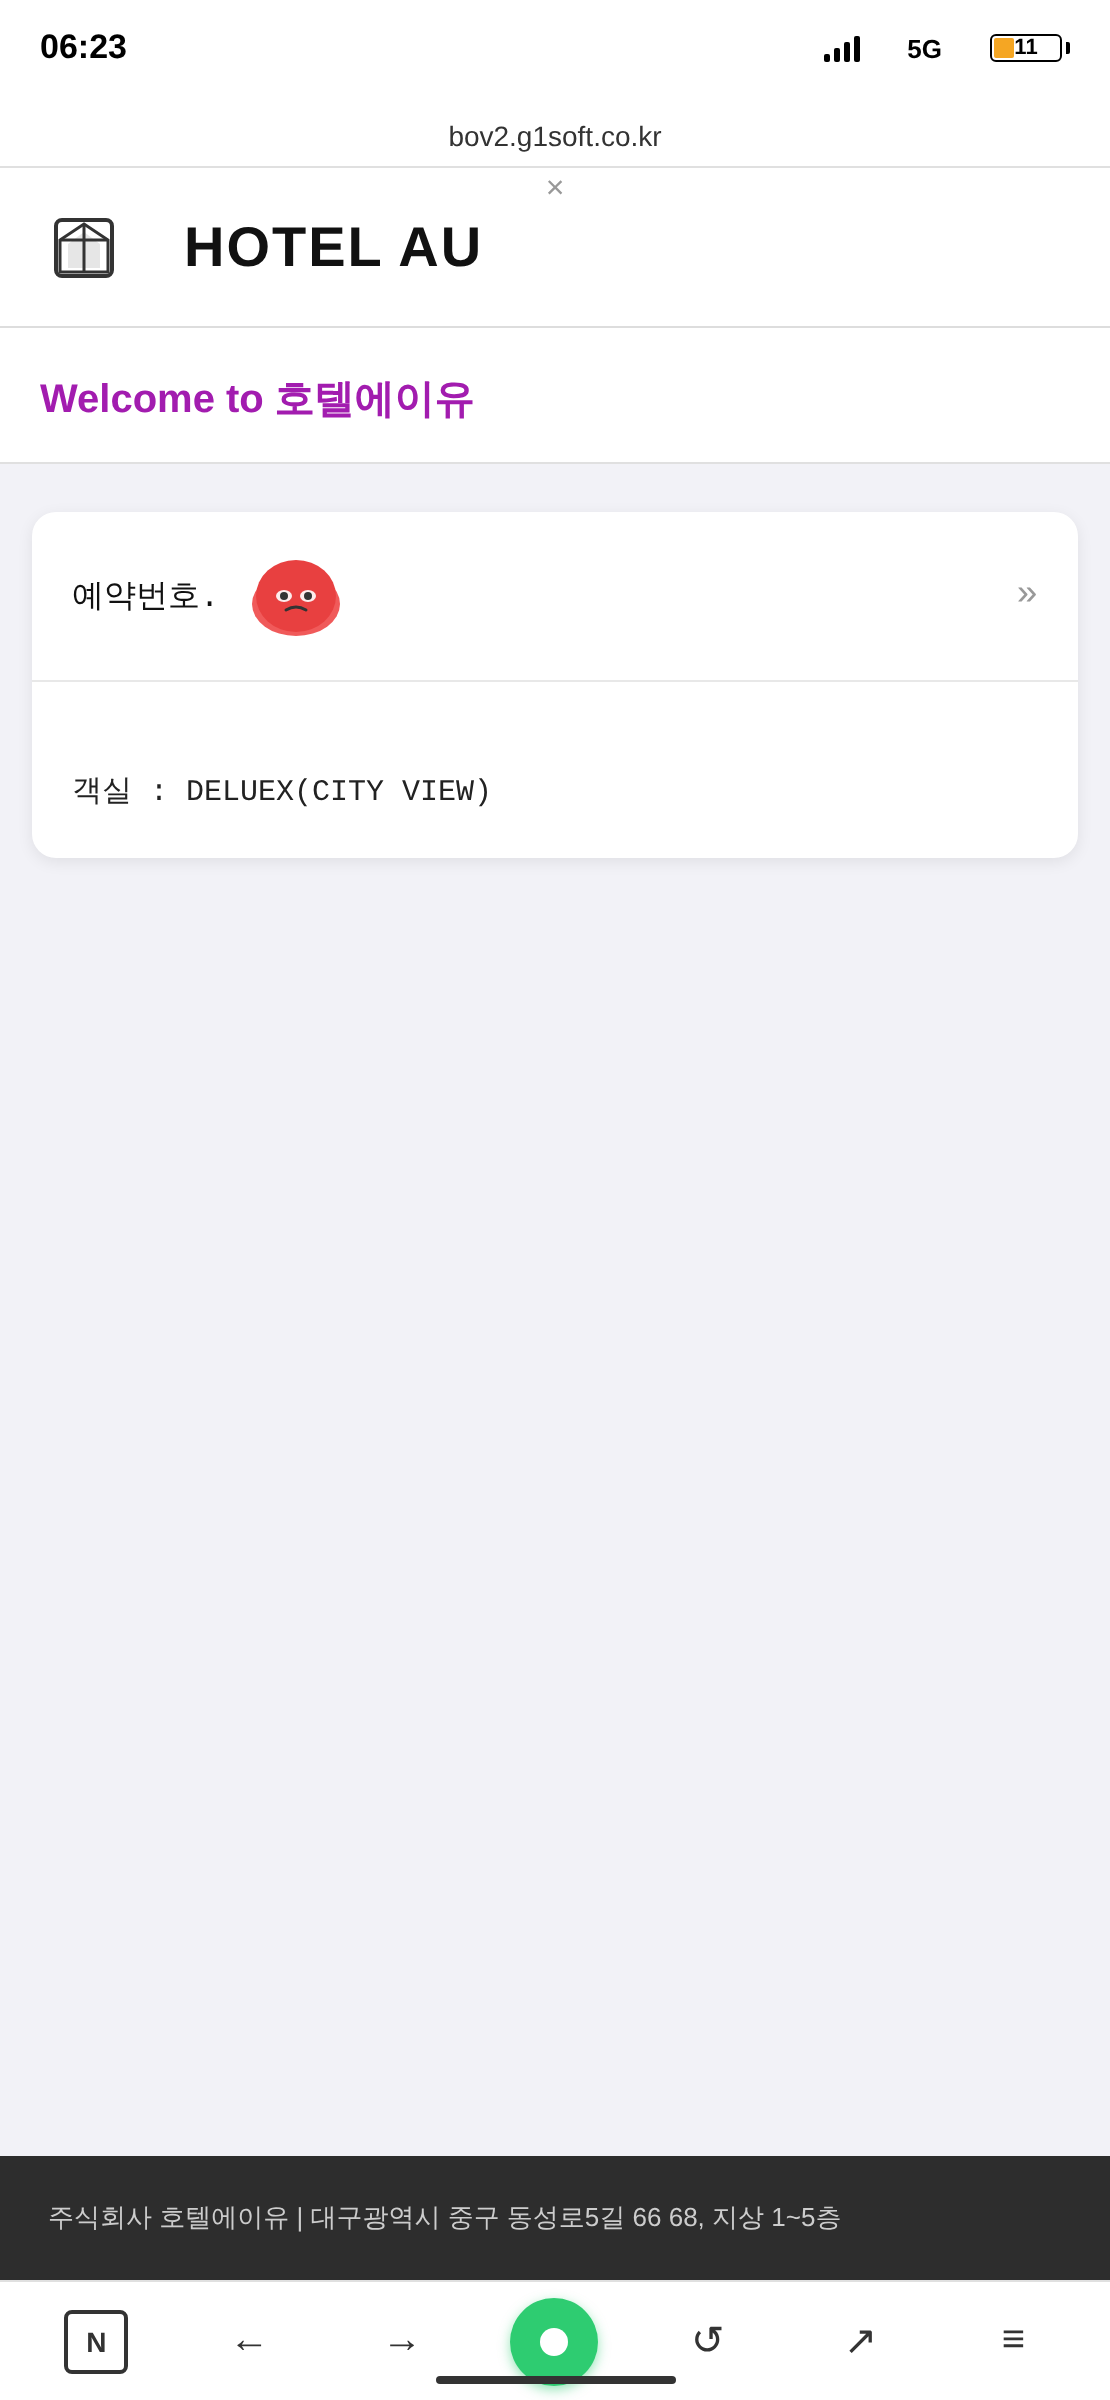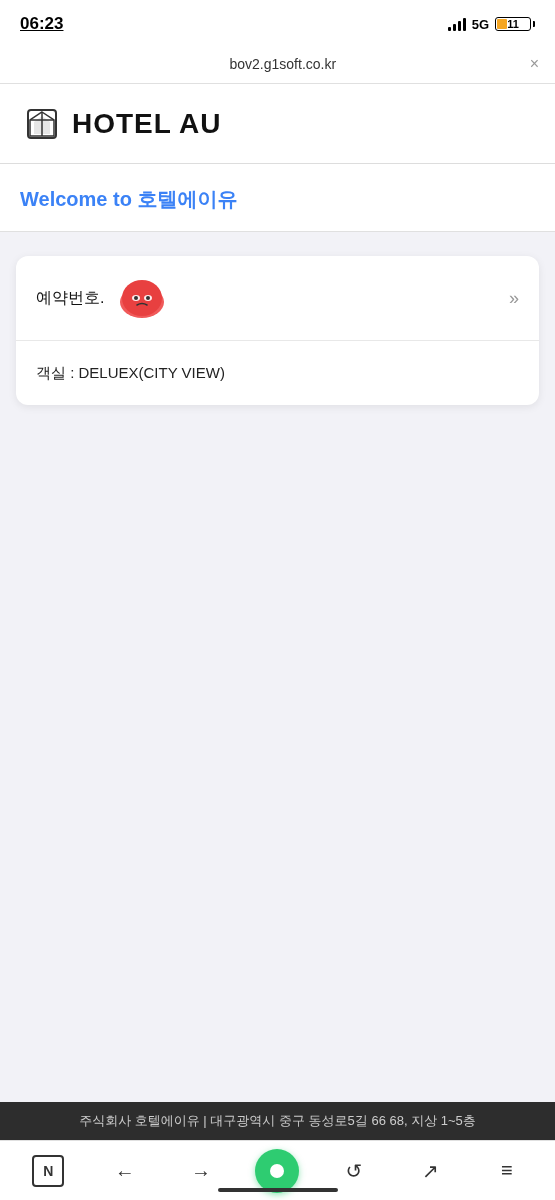--- a/index.html
+++ b/index.html
@@ -20,26 +20,25 @@
       display: flex;
       align-items: center;
       justify-content: space-between;
       padding: 10px 20px 6px;
       height: 44px;
     }
     .status-time {
       font-size: 17px;
       font-weight: 600;
       color: #000;
-      text-decoration: underline;
     }
     .status-icons {
       display: flex;
       align-items: center;
-      gap: 6px;
+      gap: 24px;
     }
     .signal-bars {
       display: flex;
       align-items: flex-end;
       gap: 2px;
       height: 14px;
     }
     .signal-bars span {
       background: #000;
       width: 3px;
@@ -91,20 +90,21 @@
 
     
     .browser-bar {
       background: #fff;
       display: flex;
       align-items: center;
       padding: 6px 16px;
       gap: 10px;
       border-bottom: 1px solid #e0e0e0;
       height: 40px;
+      flex-direction: column;
     }
     .browser-url {
       flex: 1;
       text-align: center;
       font-size: 14px;
       color: #333;
     }
     .browser-close {
       font-size: 16px;
       color: #999;
@@ -116,21 +116,21 @@
       background: #fff;
       display: flex;
       align-items: center;
       padding: 18px 20px;
       border-bottom: 1px solid #ddd;
       height: 80px;
     }
     .header-logo {
       display: flex;
       align-items: center;
-      gap: 8px;
+      gap: 28px;
       justify-content: space-between;
     }
     .logo-icon {
       width: 44px;
       height: 44px;
     }
     .header-title {
       font-size: 28px;
       font-weight: 800;
       color: #111;
@@ -139,34 +139,35 @@
 
     
     .welcome-section {
       background: #fff;
       padding: 22px 20px 18px;
       border-bottom: 1px solid #e0e0e0;
     }
     .welcome-text {
       font-size: 20px;
       font-weight: 700;
-      color: #3b82f6;
+      color: #a21caf;
     }
 
     
     .main-content {
       padding: 24px 16px;
     }
 
     
     .booking-card {
       background: #fff;
       border-radius: 12px;
       box-shadow: 0 2px 8px rgba(0,0,0,0.08);
       overflow: hidden;
+      font-family: Liberation Mono, monospace;
     }
 
     
     .booking-header-row {
       display: flex;
       align-items: center;
       justify-content: space-between;
       padding: 20px 20px;
       border-bottom: 1px solid #e8e8e8;
     }
@@ -190,31 +191,32 @@
       padding: 20px 20px;
     }
     .detail-row {
       font-size: 15px;
       color: #222;
       line-height: 1.6;
       margin-bottom: 14px;
     }
     .detail-row:last-child {
       margin-bottom: 0;
+      margin-top: 24px;
     }
 
     
     .footer {
       position: absolute;
       bottom: 60px;
       left: 0;
       right: 0;
       background: #2d2d2d;
-      padding: 8px 24px;
-      text-align: center;
+      padding: 20px 24px;
+      text-align: left;
     }
     .footer-text {
       font-size: 13px;
       color: #ccc;
       line-height: 1.7;
     }
 
     
     .bottom-nav {
       position: absolute;

